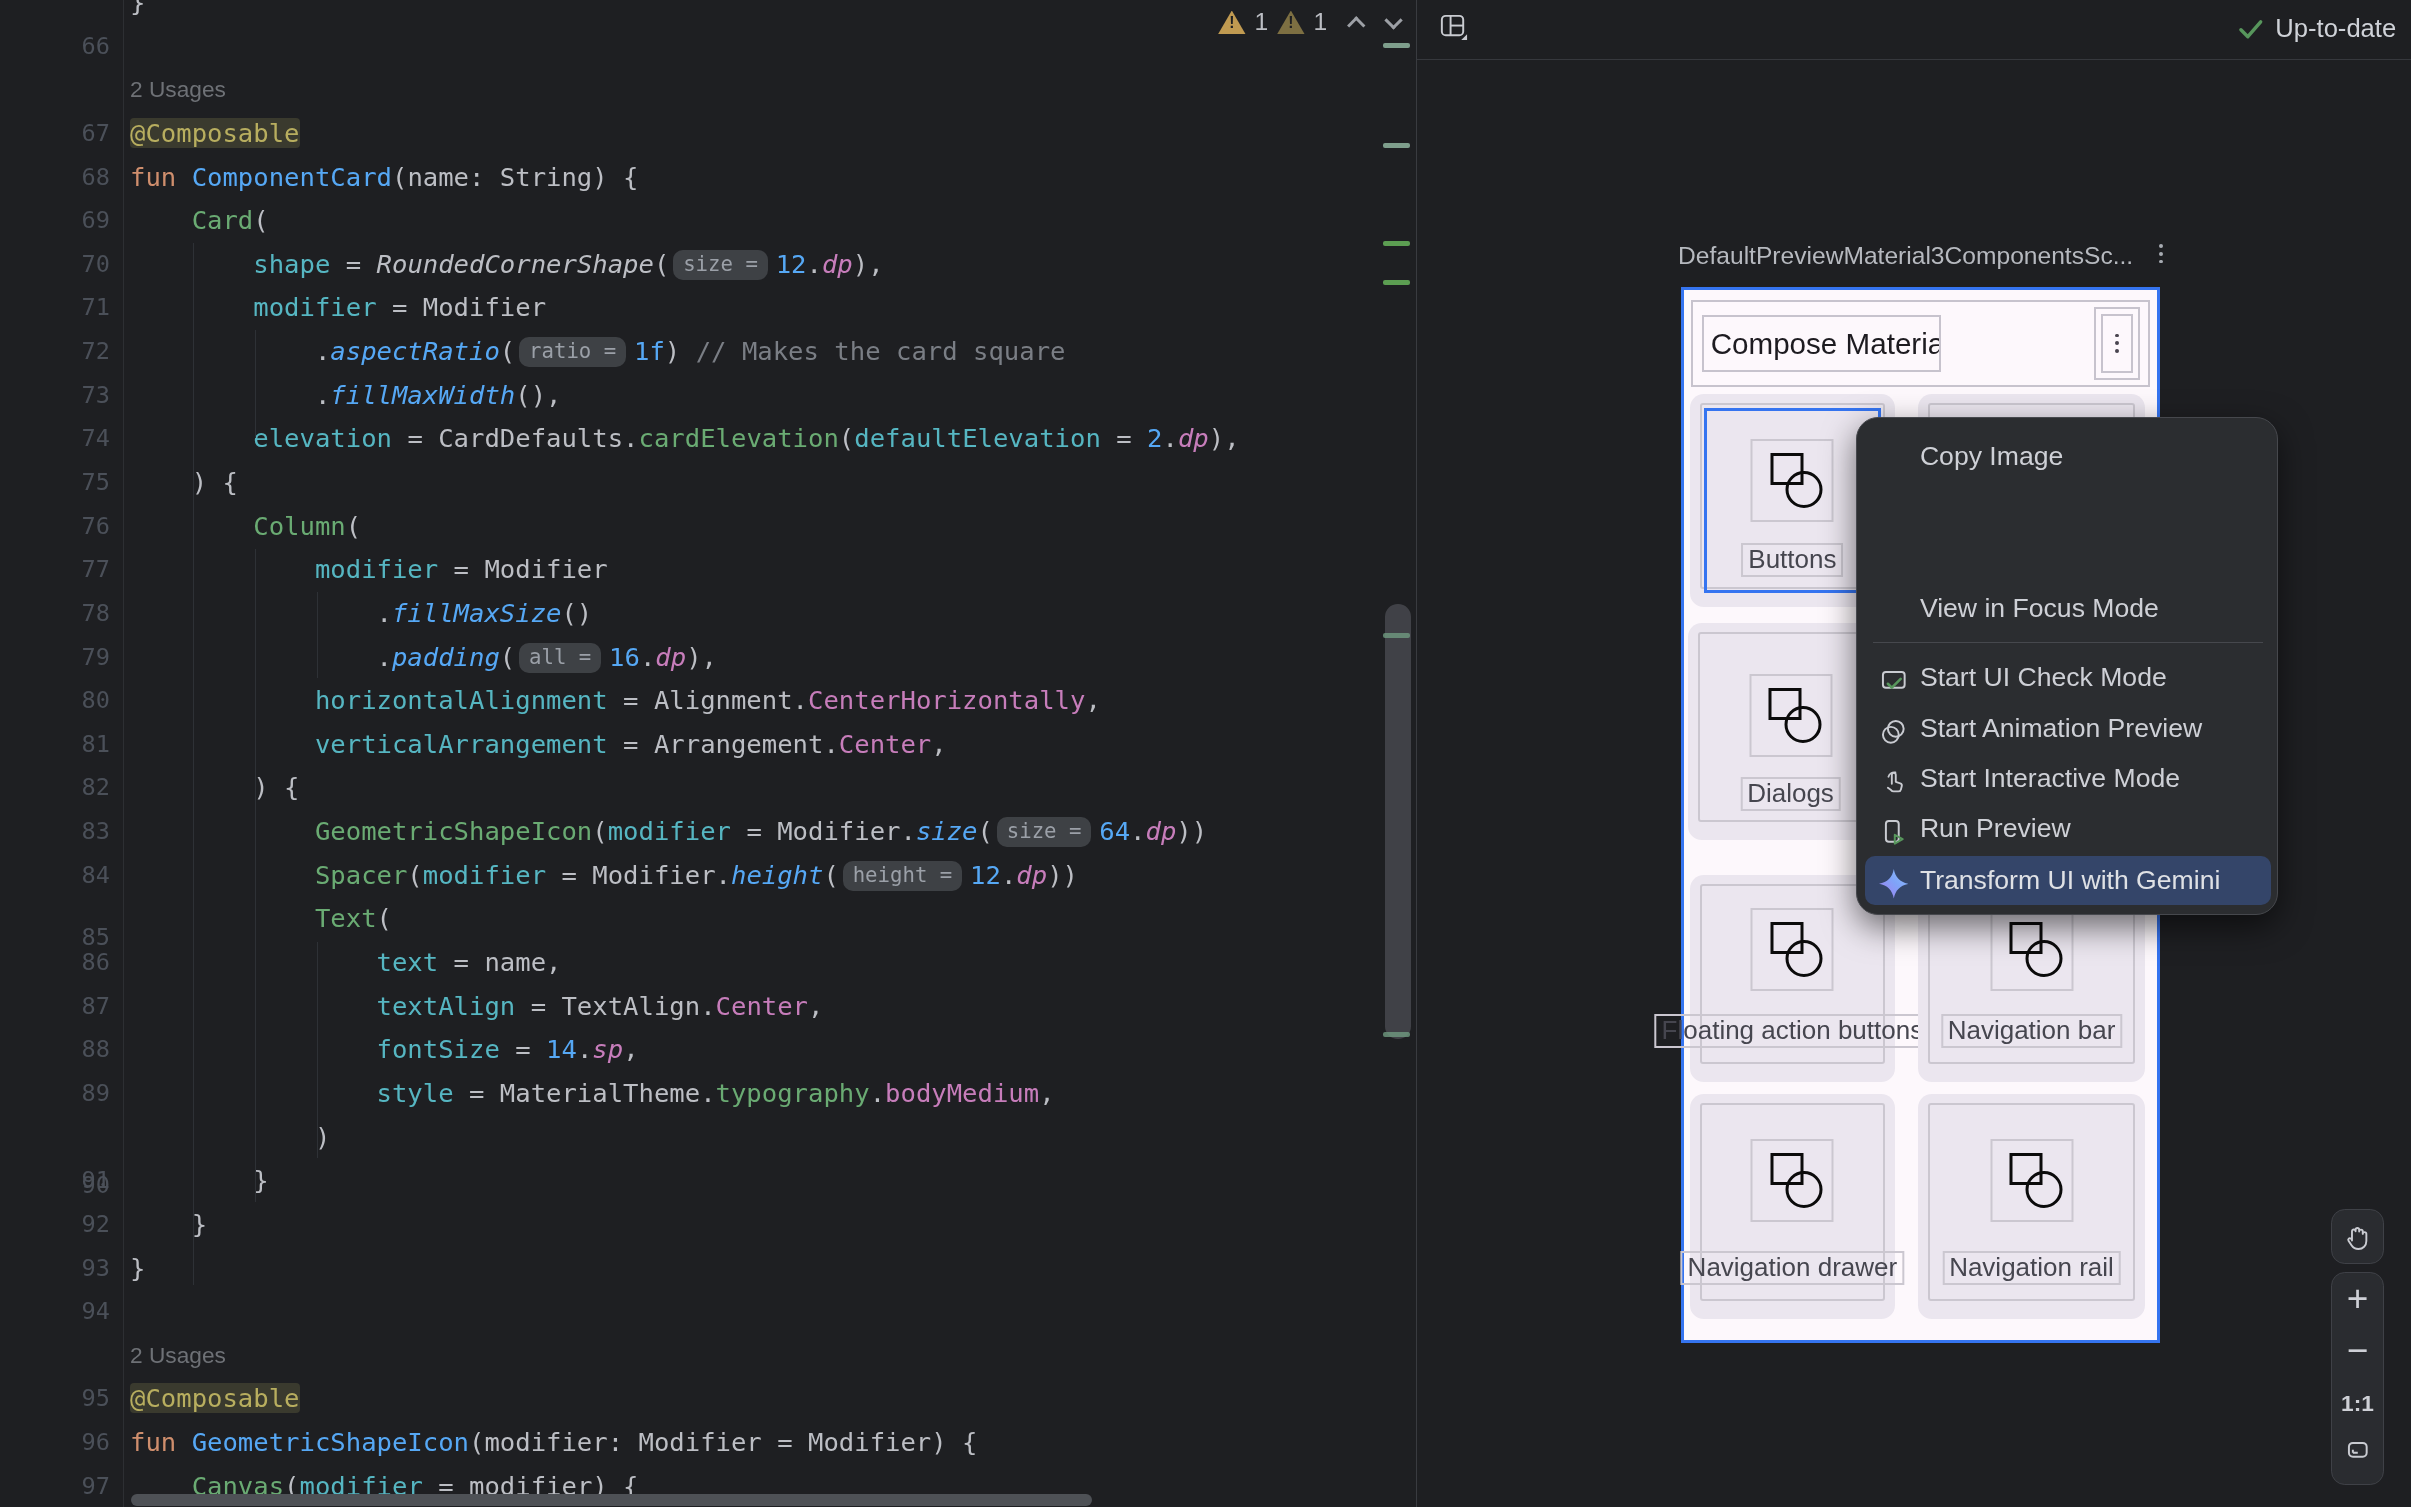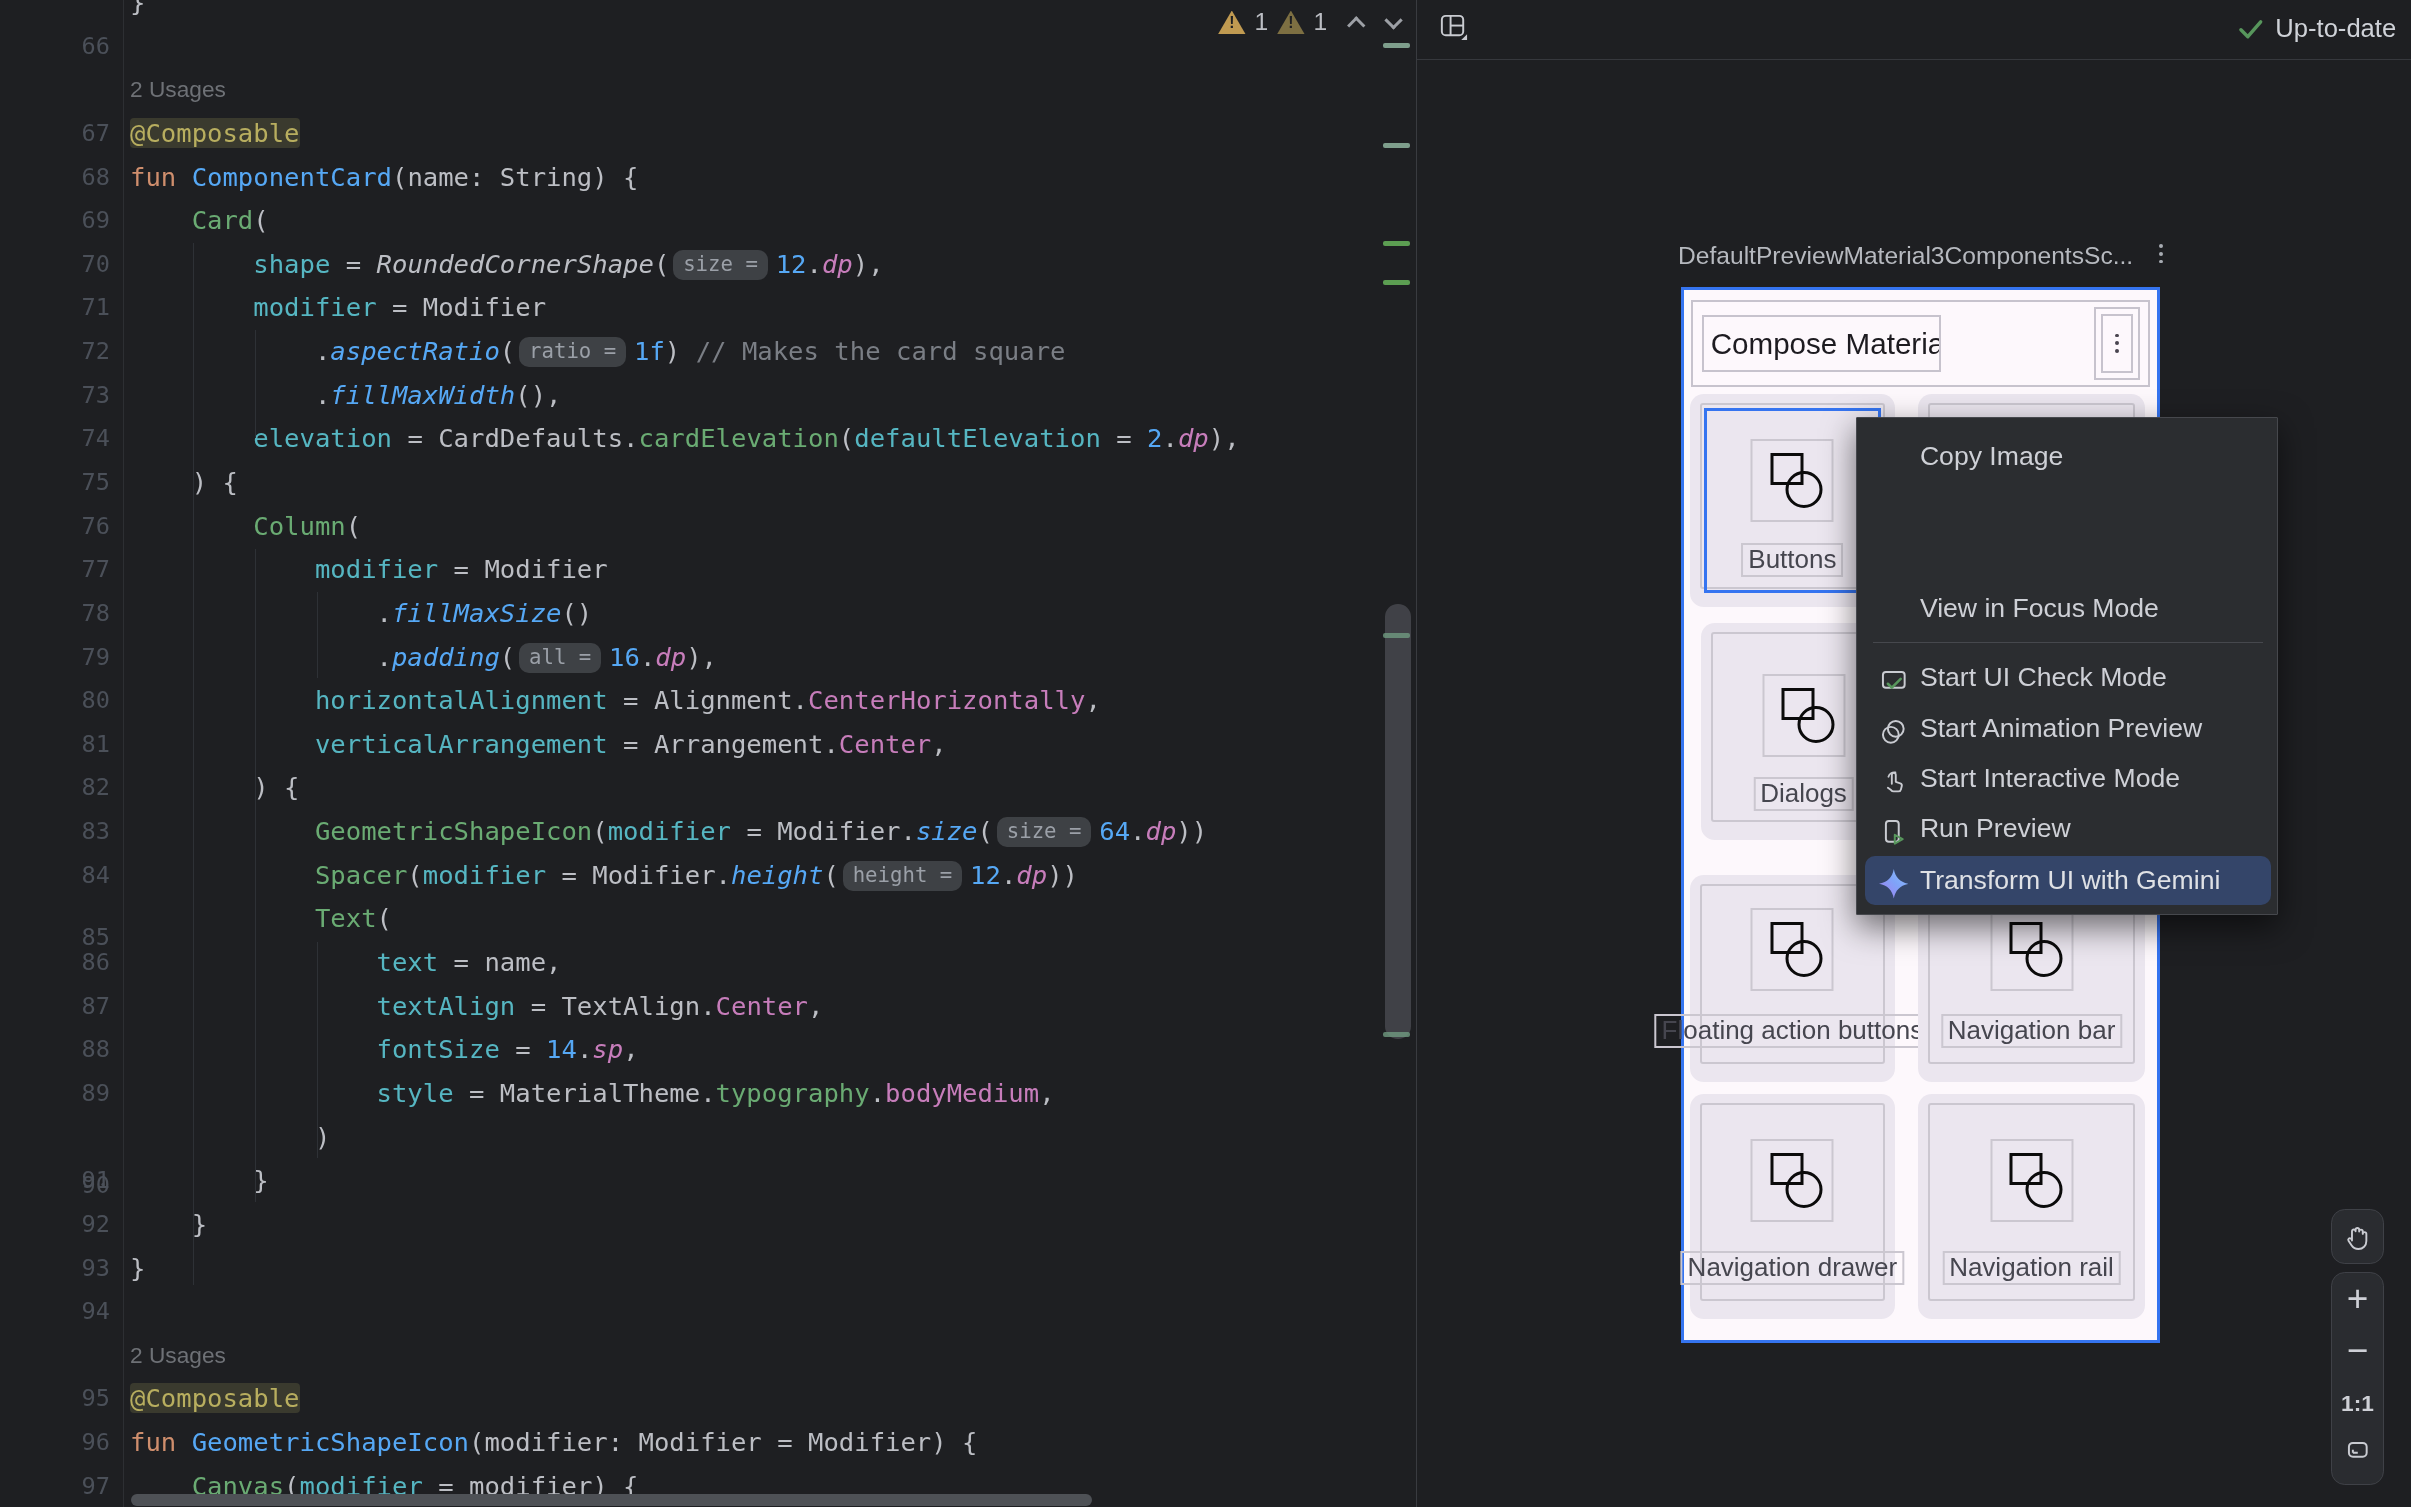--- a/index.html
+++ b/index.html
@@ -66,21 +66,21 @@
   .pcard .inner-border{position:absolute;left:9.9px;right:9.9px;top:8.9px;bottom:17.7px;border:2px solid #CBC7D0;border-radius:3px;}
   .sel-border{position:absolute;left:13.8px;right:13.8px;top:13.8px;bottom:13.8px;border:3px solid #3574F0;}
   .gicon{position:absolute;left:50%;transform:translateX(-50%);width:83px;height:83px;border:2px solid #CBC7D0;}
   .gicon .sq{position:absolute;left:17.7px;top:11.8px;width:32.5px;height:32.5px;border:3.9px solid #0B0B0B;background:transparent;}
   .gicon .ci{position:absolute;left:33px;top:29.6px;width:37px;height:37px;border:3.9px solid #0B0B0B;border-radius:50%;}
   .plabel{position:absolute;left:50%;transform:translateX(-50%);border:2px solid #CBC7D0;
           font-size:26px;color:#46464F;line-height:29.6px;padding:0 4.9px;white-space:nowrap;margin-top:11px;}
 
   
   #ctxmenu{position:absolute;left:439px;top:417px;width:422px;height:498px;background:#2B2D30;
-          border:1px solid #46484D;border-radius:1px;box-shadow:0 11.8px 33px rgba(0,0,0,.55);}
+          border:1px solid #46484D;border-radius:22px;box-shadow:0 11.8px 33px rgba(0,0,0,.55);}
   .mitem{position:absolute;left:7.9px;width:406px;height:49px;border-radius:9.9px;color:#CED0D6;
          font-size:26.6px;line-height:49px;cursor:pointer;}
   .mitem .mlabel{position:absolute;left:55px;white-space:nowrap;}
   .mitem .micon{position:absolute;left:13.8px;top:9.9px;width:29.6px;height:29.6px;}
   .mitem.selected{background:#344569;color:#DFE1E5;}
   .msep{position:absolute;left:15.8px;width:390px;height:1px;background:#46484D;}
 
   
   .zgroup{position:absolute;left:914px;width:53px;background:#2A2C30;border:1px solid #3F4147;border-radius:13.8px;}
   .zbtn{position:absolute;left:0;width:51px;display:flex;align-items:center;justify-content:center;color:#CED0D6;cursor:pointer;}
@@ -249,21 +249,21 @@
             </div>
             <div class="plabel" style="top: 138px;">Buttons</div>
           </div>
           <div class="pcard" style="left: 234px; top: 104px; width: 227px; height: 213px;">
             <div class="inner-border"></div>
             <div class="gicon" style="top: 45px;">
               <div class="sq"></div>
               <div class="ci"></div>
             </div>
           </div>
-          <div class="pcard" style="left: 17px; top: 333px; width: 205px; height: 217px;">
+          <div class="pcard" style="left: 4px; top: 333px; width: 205px; height: 217px;">
             <div class="inner-border"></div>
             <div class="gicon" style="top: 51px;">
               <div class="sq"></div>
               <div class="ci"></div>
             </div>
             <div class="plabel" style="top: 143px;">Dialogs</div>
           </div>
           <div class="pcard" style="left: 234px; top: 333px; width: 227px; height: 217px;">
             <div class="inner-border"></div>
             <div class="gicon" style="top: 51px;">

